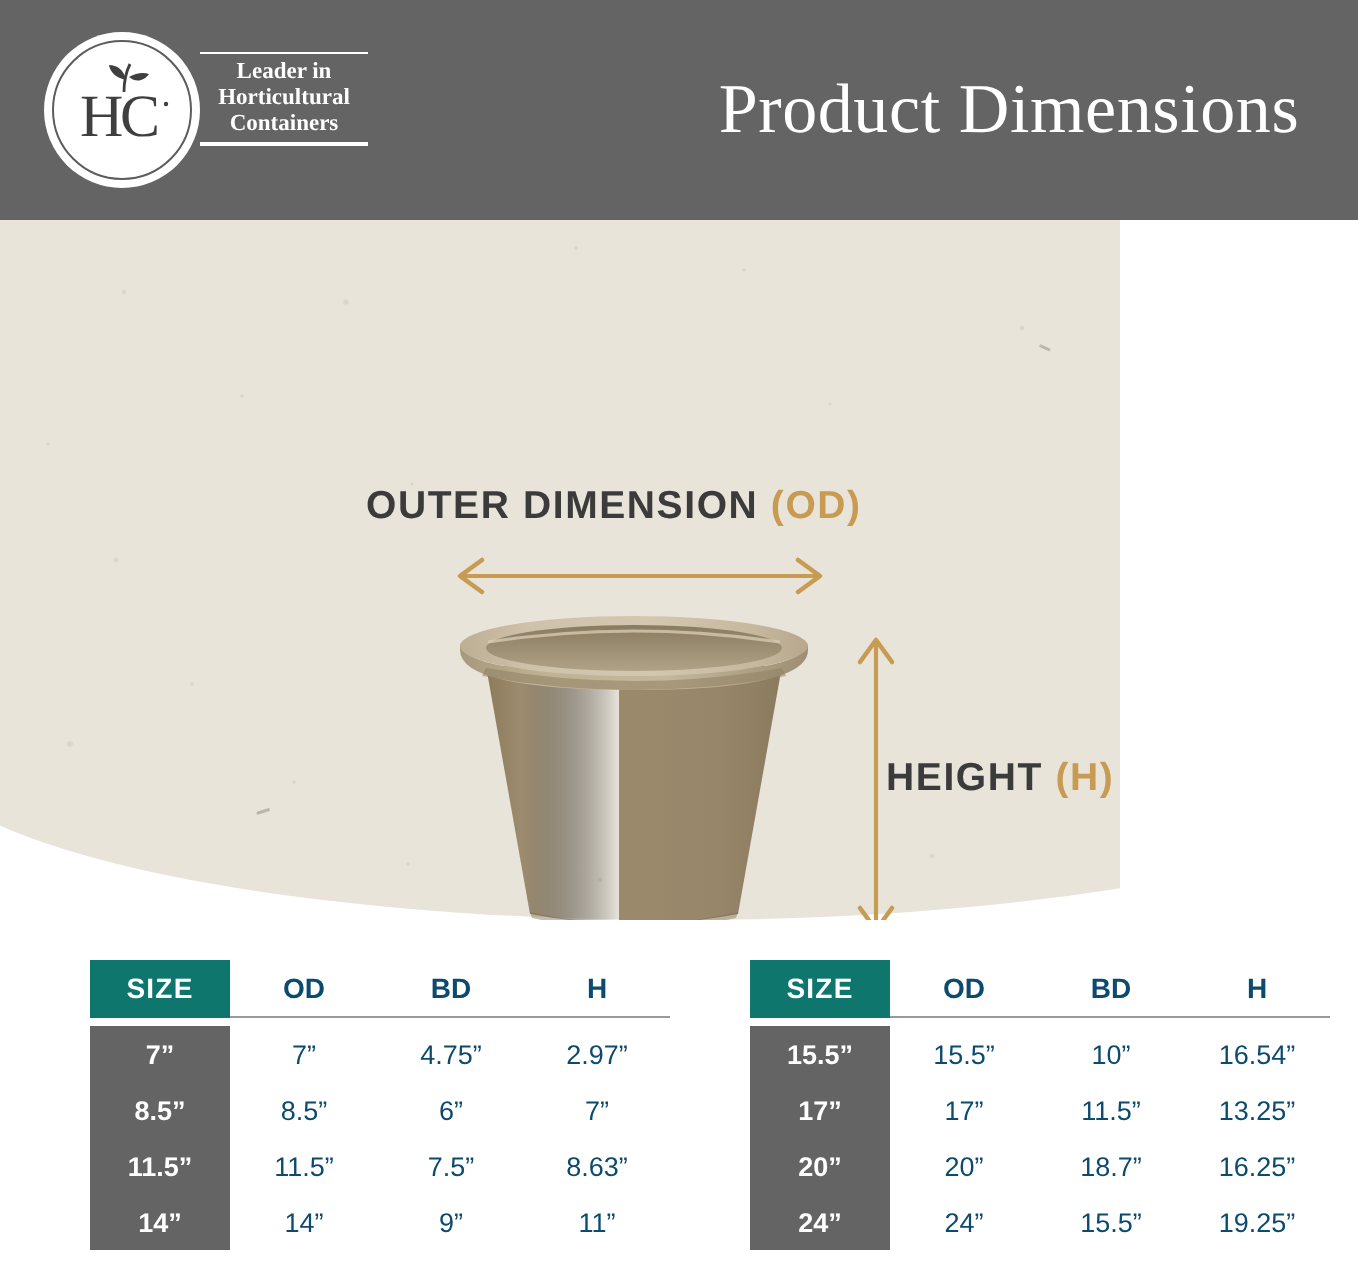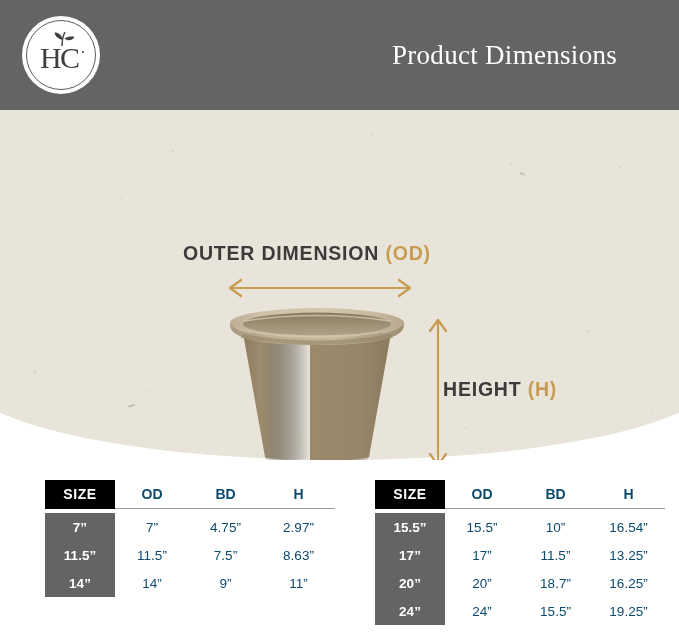--- a/index.html
+++ b/index.html
@@ -87,31 +87,31 @@
     position: absolute;
     left: 330px;
     top: 0;
     width: 349px;
     height: 110px;
     display: flex;
     align-items: center;
     justify-content: center;
     color: #ffffff;
     font-family: "Liberation Serif", serif;
-    font-size: 27px;
+    font-size: 35px;
     letter-spacing: 0.3px;
     white-space: nowrap;
   }
 
   
   .beige-panel {
     position: absolute;
     left: 0;
     top: 110px;
-    width: 679px;
+    width: 560px;
     height: 350px;
     overflow: hidden;
   }
   .beige-fill {
     position: absolute;
     left: -40px;
     top: -260px;
     width: 759px;
     height: 610px;
     background: #e9e4da;
@@ -172,21 +172,21 @@
   .dim-table th {
     font-weight: bold;
     font-size: 14px;
   }
   .col-size { width: 70px; }
   .col-od   { width: 74px; }
   .col-bd   { width: 73px; }
   .col-h    { width: 73px; }
 
   .th-size {
-    background: #000000;
+    background: #0f766e;
     color: #ffffff !important;
     letter-spacing: 0.6px;
   }
   .th-plain {
     color: #3f3f3f;
     border-bottom: 1.2px solid #9a9a9a;
   }
   .td-size {
     background: #646464;
     color: #ffffff !important;
@@ -212,20 +212,27 @@
           <path d="M40 30 C40 24, 41 20, 43 16" stroke="#3f3f3f" stroke-width="1.4" fill="none"></path>
           <path d="M41 24 C36 23, 33 20, 32.5 16.5 C36.5 16.5, 40 19, 41 24 Z" fill="#3f3f3f"></path>
           <path d="M42.5 22.5 C46 20.5, 49.5 20, 52.5 21 C50 24.5, 46 25.5, 42.5 22.5 Z" fill="#3f3f3f"></path>
         </g>
         <text x="18" y="52" font-family="Liberation Serif, serif" font-size="30" font-weight="normal" fill="#3f3f3f">H</text>
         <text x="38" y="52" font-family="Liberation Serif, serif" font-size="30" font-weight="normal" fill="#3f3f3f">C</text>
         <circle cx="61" cy="36" r="1.1" fill="#3f3f3f"></circle>
       </svg>
     </div>
 
+    <div class="logo-text-block">
+      <div class="logo-rule"></div>
+      <div class="logo-tagline">Leader in
+Horticultural
+Containers</div>
+      <div class="logo-rule"></div>
+    </div>
 
     <div class="header-title">Product Dimensions</div>
   </div>
 
   <div class="beige-panel">
     <div class="beige-fill"></div>
 
     <svg class="speckles" viewBox="0 0 679 350">
       <g fill="#b9b0a0" opacity="0.55">
         <circle cx="62" cy="36" r="1.1"></circle>
@@ -346,20 +353,26 @@
           <td></td>
             <td></td>
         </tr>
         <tr>
           <td class="td-size">7”</td>
           <td>7”</td>
           <td>4.75”</td>
           <td>2.97”</td>
         </tr>
         <tr>
+          <td class="td-size">8.5”</td>
+          <td>8.5”</td>
+          <td>6”</td>
+          <td>7”</td>
+        </tr>
+        <tr>
           <td class="td-size">11.5”</td>
           <td>11.5”</td>
           <td>7.5”</td>
           <td>8.63”</td>
         </tr>
         <tr>
           <td class="td-size">14”</td>
           <td>14”</td>
           <td>9”</td>
           <td>11”</td>

